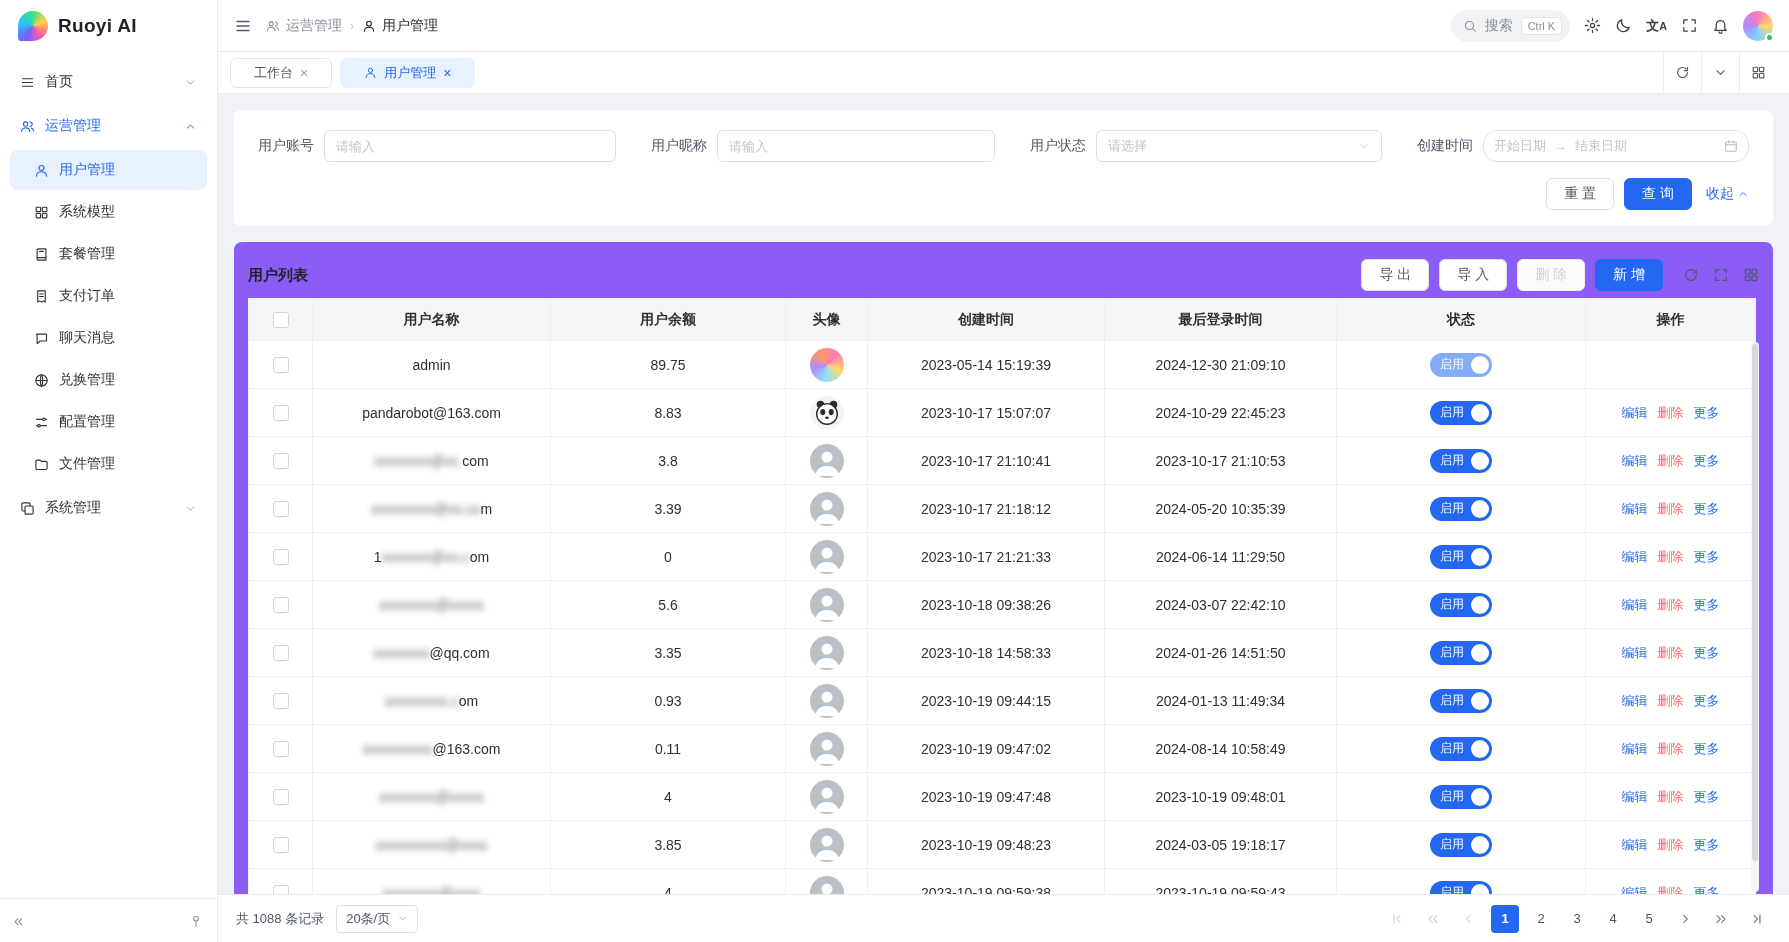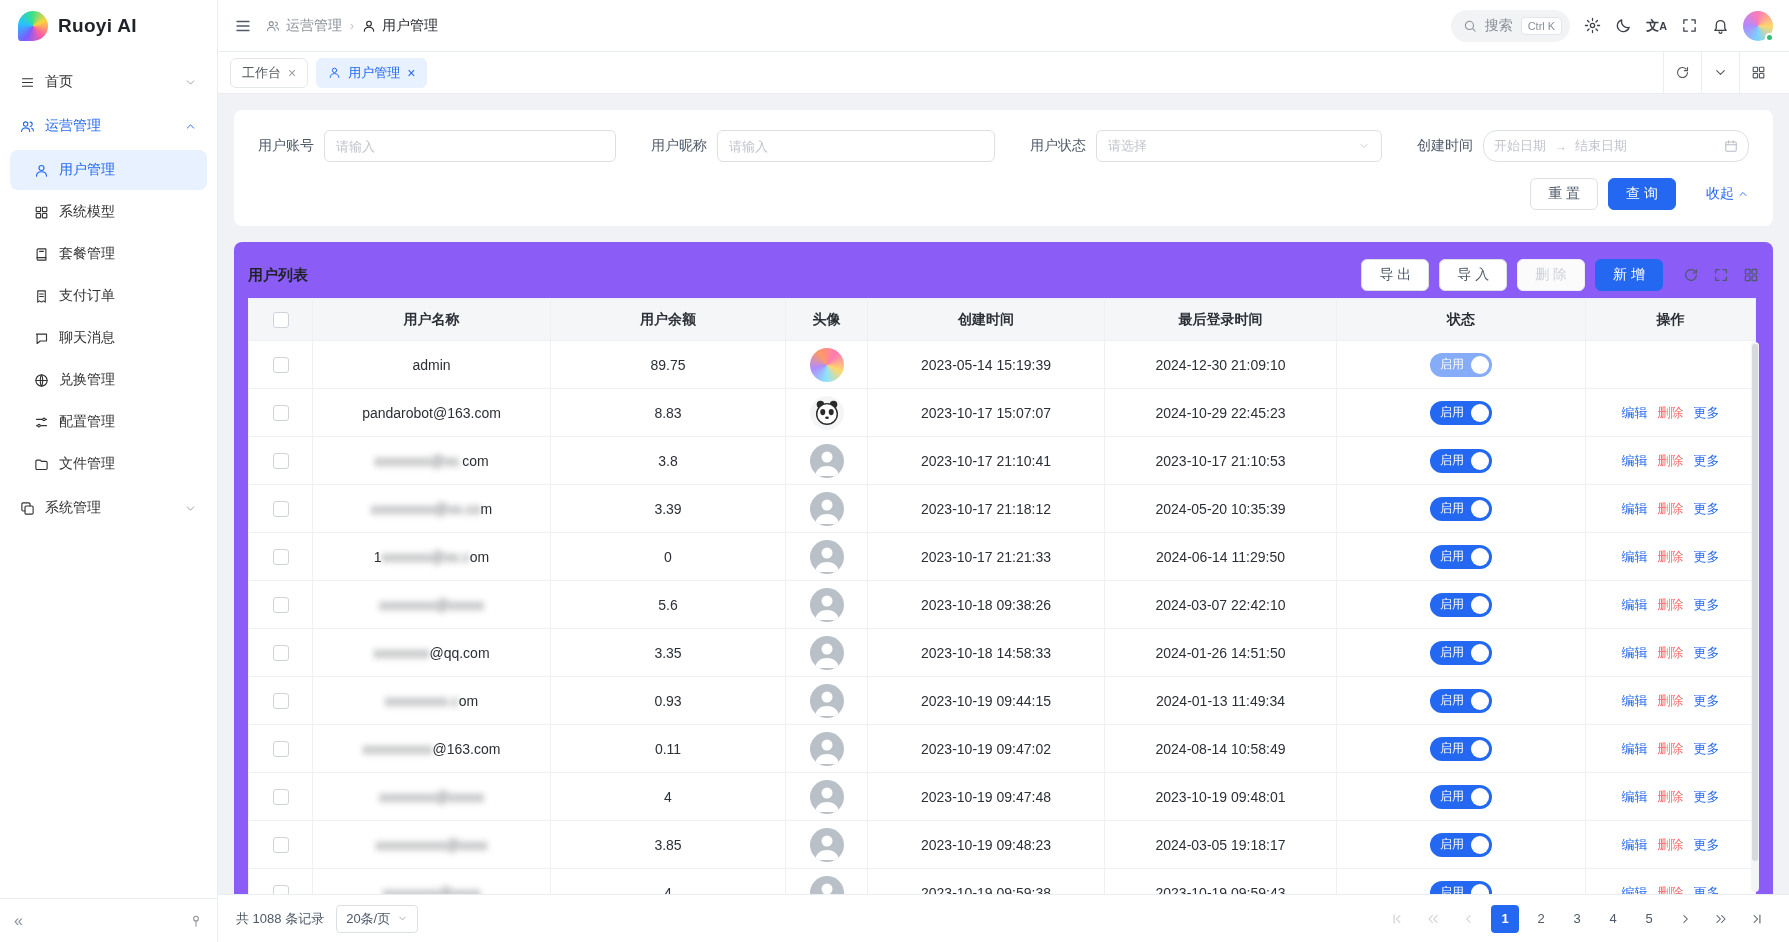--- a/index.html
+++ b/index.html
@@ -52,21 +52,21 @@
   .search-pill .ic{width:14px;height:14px;}
   .search-pill .kbd{background:#fff;border:1px solid #e2e5ea;border-radius:4px;font-size:11px;padding:2px 6px;color:#8a9099;}
   .hdr-icon{color:#3c414a;cursor:pointer;display:flex;align-items:center;}
   .hdr-icon .ic{width:17px;height:17px;}
   .txt-icon{font-size:13px;font-weight:700;line-height:1;color:#3c414a;cursor:pointer;}
   .hdr-avatar{width:30px;height:30px;border-radius:50%;position:relative;cursor:pointer;flex:none;
     background:conic-gradient(from 0deg,#ff7ab6,#ffd86b,#7bd3ff,#b08bff,#ff7ab6);}
   .hdr-avatar .dot{position:absolute;right:-1px;bottom:-1px;width:9px;height:9px;border-radius:50%;background:#2fbf71;border:2px solid #fff;}
 
   .tabbar{height:42px;background:#fff;border-bottom:1px solid var(--border);display:flex;align-items:center;gap:8px;padding:0 12px;flex:none;}
-  .tab{height:30px;display:flex;align-items:center;gap:7px;padding:0 11px;border:1px solid #e4e7ea;border-radius:6px;font-size:13px;color:#54595f;background:#fff;cursor:pointer;}
+  .tab{height:30px;display:flex;align-items:center;gap:7px;padding:0 23px;border:1px solid #e4e7ea;border-radius:6px;font-size:13px;color:#54595f;background:#fff;cursor:pointer;}
   .tab .ic{width:13px;height:13px;}
   .tab .x{font-size:14px;color:#9aa0a6;cursor:pointer;line-height:1;}
   .tab.active{background:#e8f1ff;border-color:#e8f1ff;color:var(--primary);}
   .tab.active .x{color:var(--primary);}
   .tabbar-tools{margin-left:auto;display:flex;align-items:center;height:100%;}
   .tabbar-tool{width:38px;height:100%;display:flex;align-items:center;justify-content:center;border-left:1px solid var(--border);color:#54595f;cursor:pointer;}
   .tabbar-tool .ic{width:15px;height:15px;}
 
   .content{flex:1;display:flex;flex-direction:column;gap:16px;padding:16px 16px 0;overflow:hidden;min-height:0;}
 
@@ -82,21 +82,21 @@
   .f-select .chev{margin-left:auto;color:#c3c8cf;}
   .f-select .ic{width:12px;height:12px;}
   .f-range{width:266px;height:32px;border:1px solid #dcdfe4;border-radius:14px;padding:0 10px;display:flex;align-items:center;gap:8px;color:var(--muted);font-size:13px;cursor:pointer;}
   .f-range .arrow{color:#c3c8cf;}
   .f-range .cal{margin-left:auto;color:#b7bcc4;}
   .f-range .ic{width:14px;height:14px;}
   .filter-actions{display:flex;align-items:center;justify-content:flex-end;gap:10px;margin-top:16px;}
   .btn{height:32px;padding:0 17px;border-radius:6px;border:1px solid #dcdfe4;background:#fff;color:#4e5969;font-size:14px;display:inline-flex;align-items:center;gap:6px;cursor:pointer;font-family:"Liberation Sans",sans-serif;}
   .btn.primary{background:var(--primary);border-color:var(--primary);color:#fff;}
   .btn.disabled{color:#cdd1d7;background:#fbfbfc;border-color:#eceef2;cursor:not-allowed;}
-  .collapse-link{color:var(--primary);display:flex;align-items:center;gap:3px;cursor:pointer;margin-left:20px;font-size:14px;}
+  .collapse-link{color:var(--primary);display:flex;align-items:center;gap:3px;cursor:pointer;margin-left:4px;font-size:14px;}
   .collapse-link .ic{width:12px;height:12px;}
 
   
   .table-card{background:#8b5cf6;border-radius:8px 8px 0 0;padding:10px 14px 0;flex:1;min-height:0;display:flex;flex-direction:column;position:relative;overflow:hidden;}
   .card-head{height:46px;display:flex;align-items:center;flex:none;}
   .card-title{font-size:15px;font-weight:600;color:#1f2329;}
   .card-tools{margin-left:auto;display:flex;align-items:center;gap:10px;}
   .tool-icons{display:flex;align-items:center;gap:14px;margin-left:10px;color:#4e5969;}
   .tool-icons .ic{width:16px;height:16px;cursor:pointer;}
 

